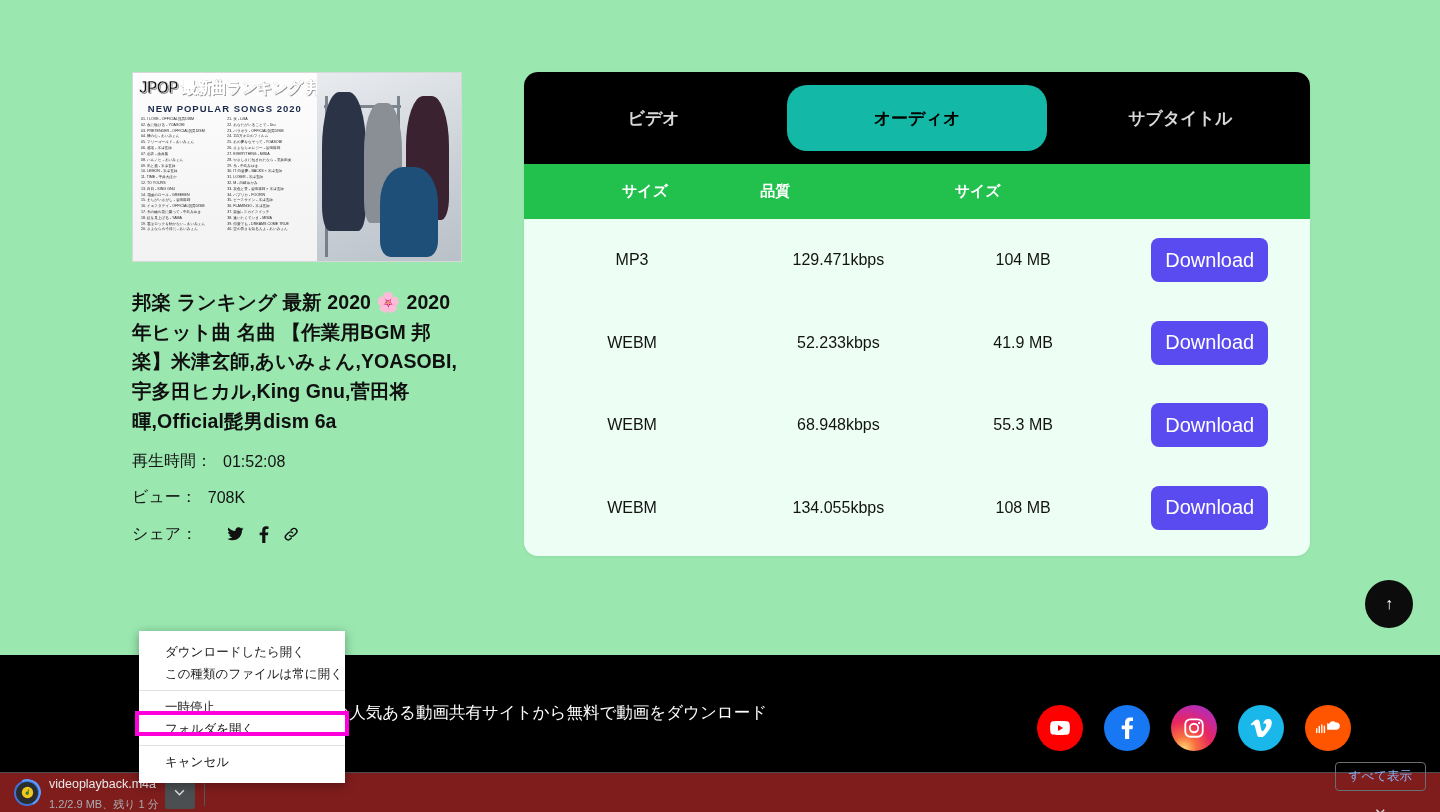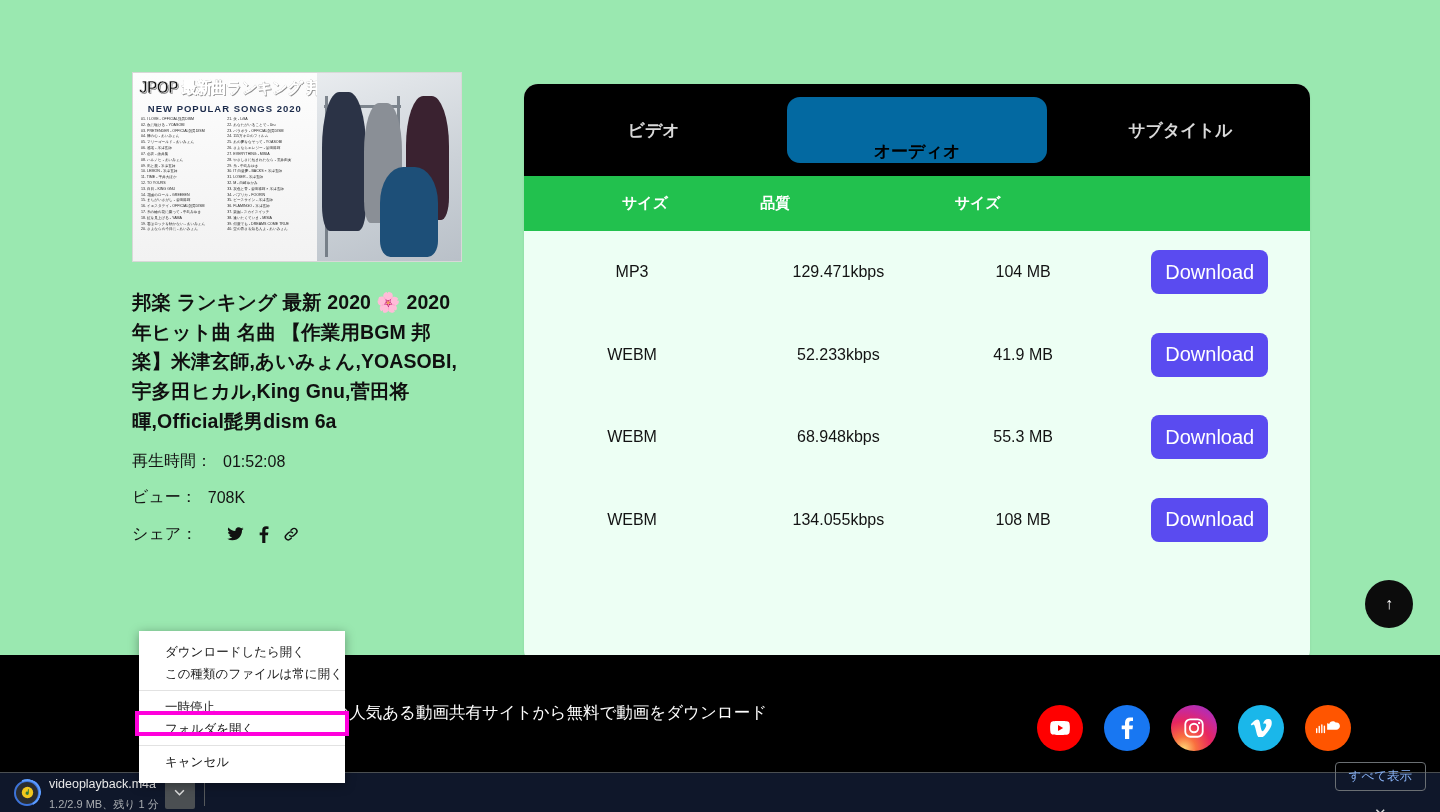--- a/index.html
+++ b/index.html
@@ -86,40 +86,39 @@
   .meta-row .val { margin-left: 5px; }
   .share-row {
     margin-top: 16px; display: flex; align-items: center; gap: 12px;
     font-size: 16px; color: #141414;
   }
   .share-icons { display: flex; align-items: center; gap: 14px; margin-left: 18px; }
   .share-icons svg { display: block; }
 
   
   .card {
-    position: absolute; left: 524px; top: 84px;
-    width: 786px; height: 580px;
+    position: absolute; left: 524px; top: 72px;
+    width: 786px; height: 484px;
     border-radius: 14px; overflow: hidden;
     background: #edfff4;
     box-shadow: 0 1px 3px rgba(0,0,0,.07);
   }
   .tabs {
     height: 92px; background: #000; display: flex; align-items: center;
     padding: 0 0;
   }
   .tab {
     flex: 1; height: 66px; display: flex; align-items: center;
     justify-content: center;
     color: #d9d9d9; font-size: 17px; font-weight: 600;
     cursor: pointer; user-select: none;
   }
   .tab.active {
-    background: #0369a1; color: #000; border-radius: 13px;
+    background: #14b8a6; color: #000; border-radius: 20px;
     margin: 0 4px;
-    align-items: flex-end;
   }
   .thead {
     height: 55px; background: #22c14e; display: flex; align-items: center;
     color: #fff; font-size: 15px; font-weight: 700;
   }
   .col-1 { width: 27.5%; text-align: center; }
   .col-2 { width: 25%; text-align: center; }
   .col-3 { width: 22%; text-align: center; }
   .col-4 { width: 25.5%; text-align: center; }
   .thead .col-1 { text-align: left; padding-left: 98px; }
@@ -194,21 +193,21 @@
   .ctx-hl {
     position: absolute; left: 135px; top: 711px;
     width: 214px; height: 25px;
     border: 4px solid #ff00dc; background: transparent;
     z-index: 50; pointer-events: none;
   }
 
   
   .shelf {
     position: absolute; left: 0; top: 772px; width: 1440px; height: 40px;
-    background: #0f172a;
+    background: #7f1d1d;
     border-top: 1px solid #4a4e51;
     display: flex; align-items: center;
   }
   .dl-item {
     display: flex; align-items: center; gap: 9px;
     margin-left: 14px; height: 32px;
   }
   .dl-ring {
     width: 26px; height: 26px; border-radius: 50%;
     background: #2a2d30;

